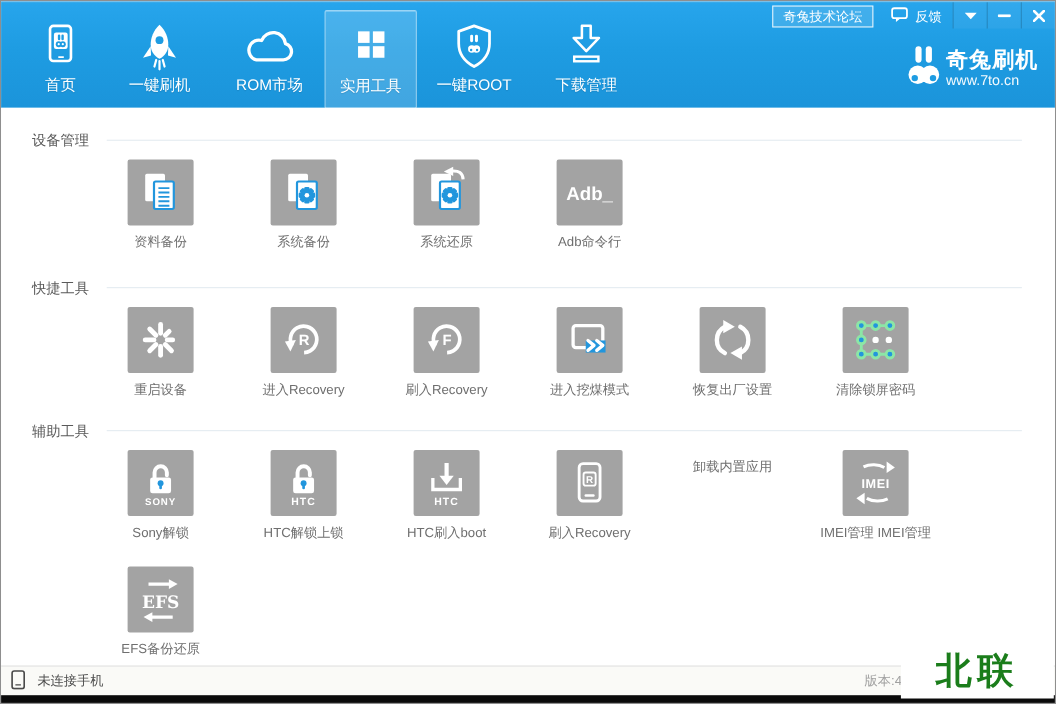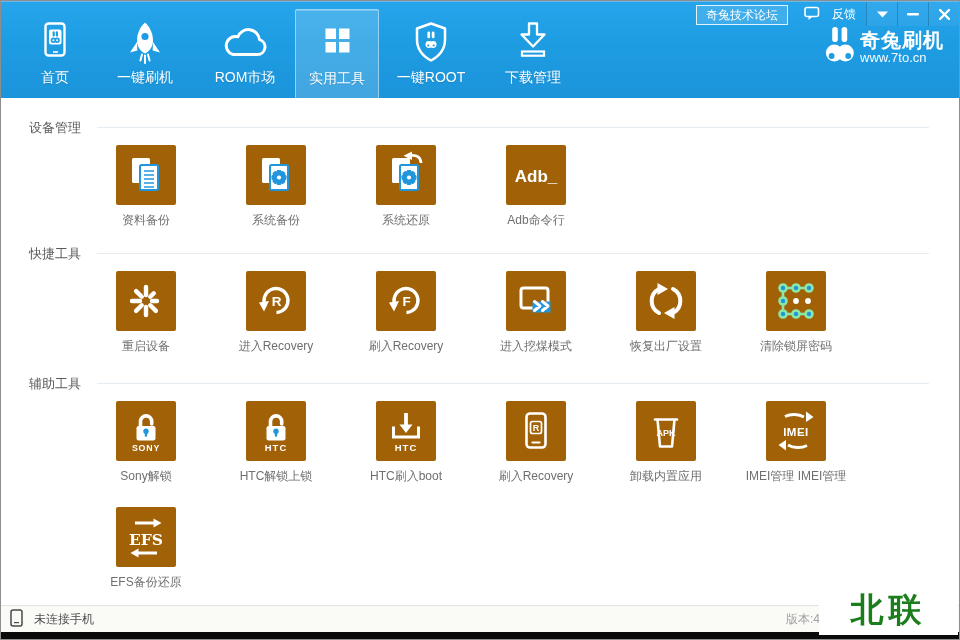--- a/index.html
+++ b/index.html
@@ -31,41 +31,41 @@
     border:1px solid rgba(255,255,255,.45);
     box-shadow:inset 0 1px 0 rgba(255,255,255,.25);
   }
   
   .titlebar{position:absolute;top:0;right:0;display:flex;align-items:center;height:24px;}
   .forum-btn{
     height:20px;margin-top:2px;padding:8px 9px;display:flex;align-items:center;
     border:1px solid rgba(255,255,255,.85);background:rgba(255,255,255,.13);
     color:#fff;font-size:12px;cursor:pointer;white-space:nowrap;
   }
-  .feedback{display:flex;align-items:flex-start;gap:12px;color:#fff;font-size:12px;margin:2px 10px 0 16px;cursor:pointer;}
+  .feedback{display:flex;align-items:center;gap:6px;color:#fff;font-size:12px;margin:2px 10px 0 16px;cursor:pointer;}
   .winbtn{
     width:31px;height:24px;display:flex;align-items:center;justify-content:center;
     border-left:1px solid rgba(0,0,0,.18);background:rgba(255,255,255,.05);cursor:pointer;color:#fff;
   }
   
-  .logo{position:absolute;right:15px;bottom:29px;display:flex;align-items:center;color:#fff;}
+  .logo{position:absolute;right:15px;bottom:13px;display:flex;align-items:center;color:#fff;}
   .logo-text{line-height:1.05;}
   .logo-brand{font-size:20px;font-weight:bold;letter-spacing:1px;}
   .logo-url{font-size:13px;opacity:.95;}
   
   .content{position:absolute;top:97px;left:0;right:0;bottom:34px;background:#fff;overflow:hidden;}
   .section-head{display:flex;align-items:center;margin:0 30px 0 28px;height:15px;}
   .section-head.s1{margin-top:22px;}
-  .section-head.s2{margin-top:5px;text-align:center;}
+  .section-head.s2{margin-top:13px;text-align:center;}
   .section-head.s3{margin-top:9px;}
   .section-title{font-size:13px;color:#5a5a5a;white-space:nowrap;}
   .section-divider{flex:1;height:1px;background:#e4ebf1;margin-left:16px;}
   .tool-grid{display:flex;flex-wrap:wrap;margin-left:80px;width:800px;}
   .tool{width:130px;display:flex;flex-direction:column;align-items:center;padding:10px 0 12px;cursor:pointer;}
-  .tile{width:60px;height:60px;border-radius:2px;background:#a16207;display:flex;align-items:center;justify-content:center;}
+  .tile{width:60px;height:60px;border-radius:2px;background:#a3a3a3;display:flex;align-items:center;justify-content:center;}
   .tool-caption{margin-top:7px;font-size:12px;color:#6f6f6f;white-space:nowrap;}
   
   .statusbar{
     position:absolute;left:0;right:0;bottom:7px;height:27px;
     background:#fafaf7;border-top:1px solid #e2e2e2;
     display:flex;align-items:center;font-size:12px;color:#4f4f4f;
   }
   .statusbar .dev{display:flex;align-items:center;gap:11px;padding-left:9px;}
   .version{position:absolute;left:785px;color:#a0a0a0;}
   .bottom-strip{position:absolute;left:0;right:0;bottom:0;height:7px;background:#0a0a0a;}
@@ -387,27 +387,20 @@
             <svg width="60" height="60" viewBox="0 0 60 60">
               <rect x="20.5" y="12.5" width="19" height="34" rx="3.5" fill="none" stroke="#ffffff" stroke-width="2.6"></rect>
               <rect x="24.5" y="20.5" width="11" height="12" rx="2" fill="none" stroke="#ffffff" stroke-width="1.7"></rect>
               <text x="30" y="30" text-anchor="middle" font-size="9" font-weight="bold" fill="#ffffff">R</text>
               <line x1="26.5" y1="41.5" x2="33.5" y2="41.5" stroke="#ffffff" stroke-width="2.2" stroke-linecap="round"></line>
             </svg>
           </div>
           <div class="tool-caption">刷入Recovery</div>
         </div>
         <div class="tool">
-          <div class="tile">
-            <svg width="60" height="60" viewBox="0 0 60 60">
-              <line x1="19" y1="18.5" x2="41" y2="18.5" stroke="#ffffff" stroke-width="2.6" stroke-linecap="round"></line>
-              <path d="M21.5 18.5 L24 45.5 H36 L38.5 18.5" fill="none" stroke="#ffffff" stroke-width="2.6" stroke-linejoin="round"></path>
-              <text x="30" y="34.5" text-anchor="middle" font-size="9" font-weight="bold" fill="#ffffff">APK</text>
-            </svg>
-          </div>
           <div class="tool-caption">卸载内置应用</div>
         </div>
         <div class="tool">
           <div class="tile">
             <svg width="60" height="60" viewBox="0 0 60 60">
               <text x="30" y="34.5" text-anchor="middle" font-size="11.5" font-weight="bold" letter-spacing="0.5" fill="#ffffff">IMEI</text>
               <path d="M19 15.5 A15 10 0 0 1 38 16" fill="none" stroke="#ffffff" stroke-width="2.8"></path>
               <polygon points="40,10.5 40,21 47.5,16" fill="#ffffff"></polygon>
               <path d="M41 44.5 A15 10 0 0 1 22 44" fill="none" stroke="#ffffff" stroke-width="2.8"></path>
               <polygon points="20,49.5 20,39 12.5,44" fill="#ffffff"></polygon>

